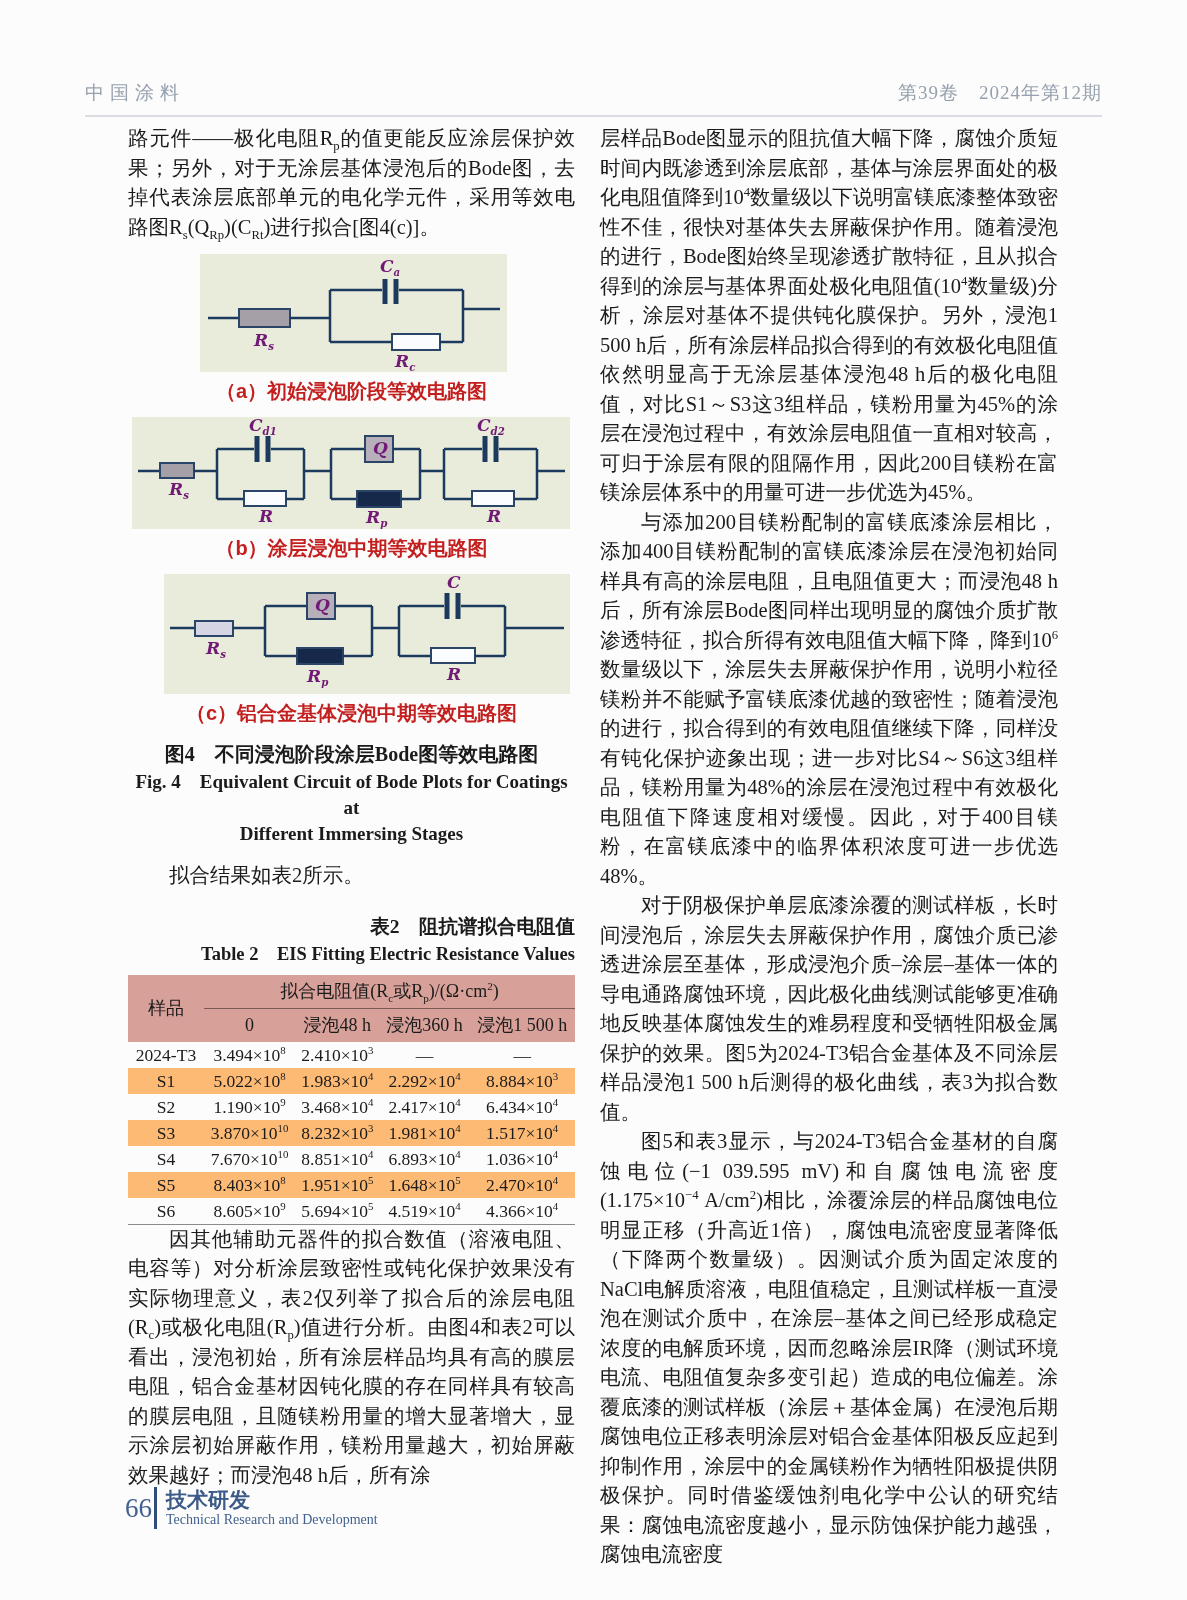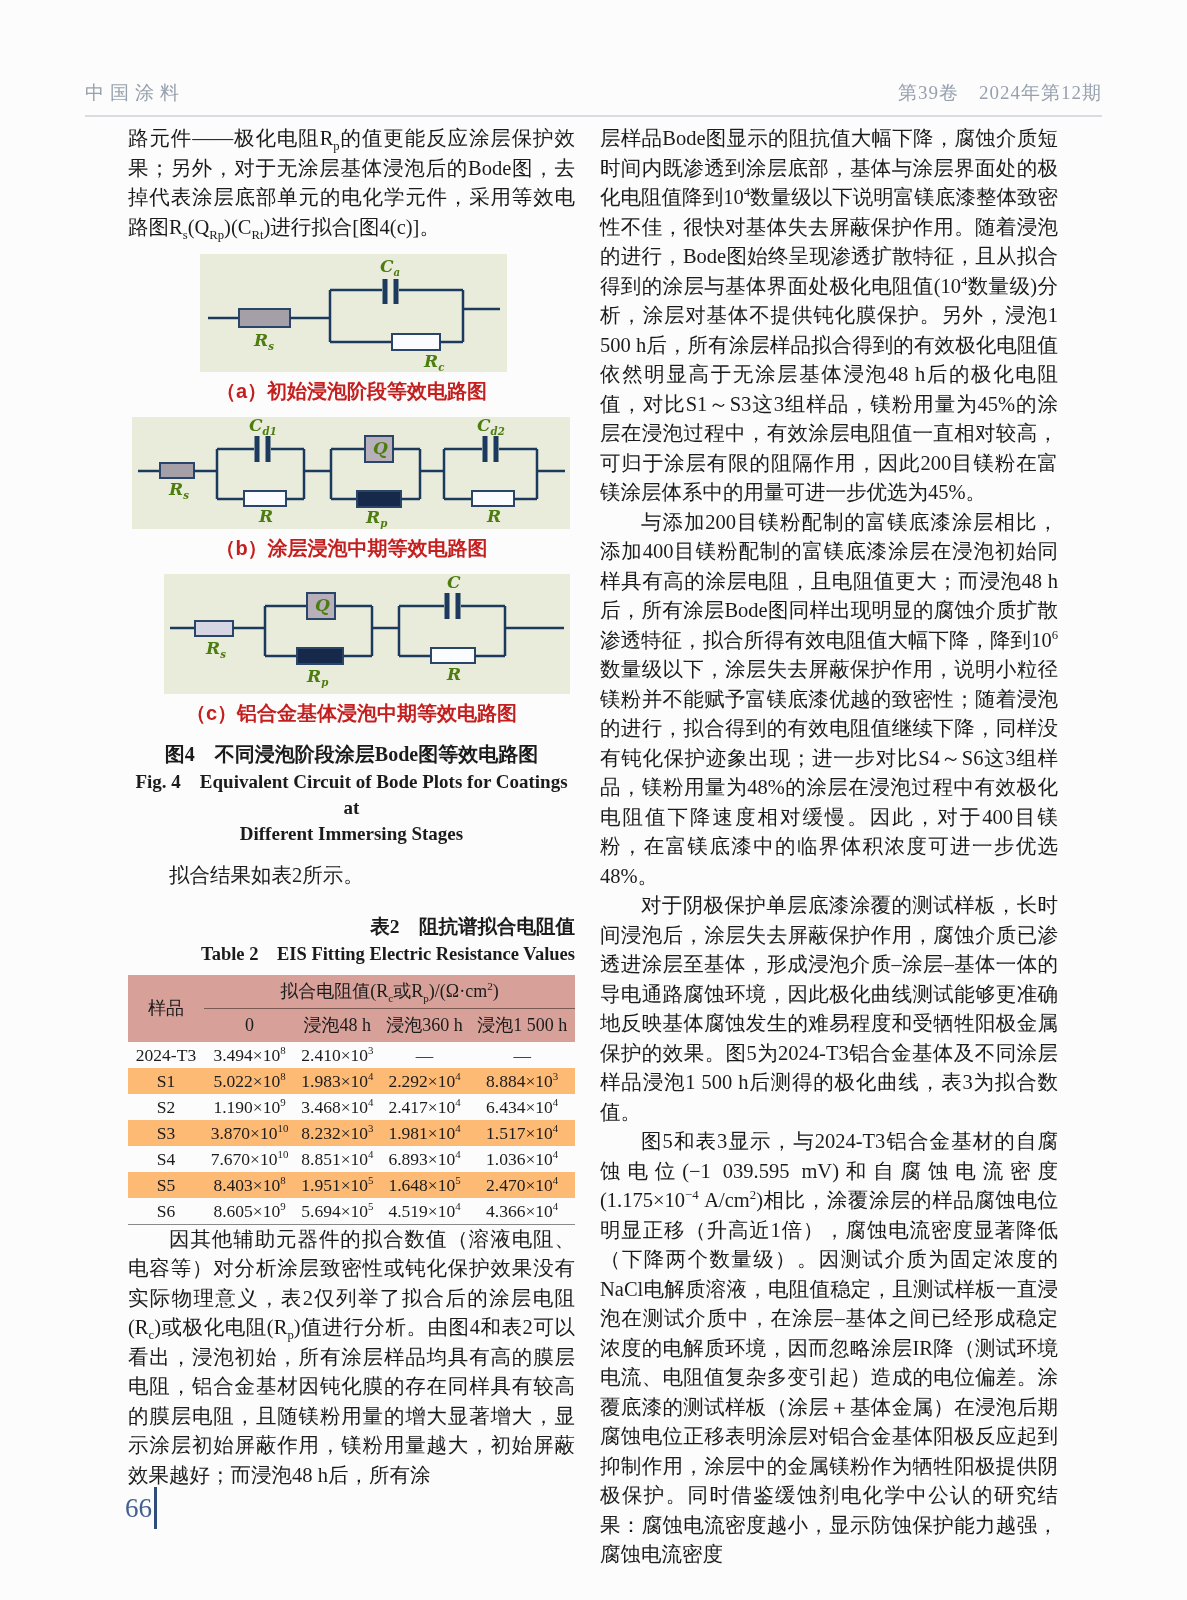--- a/index.html
+++ b/index.html
@@ -16,21 +16,21 @@
   p.body{margin:0;font-size:20.5px;line-height:29.5px;text-align:justify;}
   p.ind{text-indent:2em;}
   sup,sub{font-size:62%;line-height:0;}
   
   .fig{position:relative;background:#e9ecdb;}
   .fig svg{display:block;}
   .figwrapA{margin:12px 0 0 72px;width:307px;}
   .figwrapB{margin:12px 0 0 4px;width:438px;}
   .figwrapC{margin:12px 0 0 36px;width:406px;}
   .clabel{position:absolute;font-family:"DejaVu Serif","Liberation Serif",serif;
-          font-style:italic;font-weight:bold;font-size:17px;color:#4d7c0f;}
+          font-style:italic;font-weight:bold;font-size:17px;color:#701a75;}
   .clabel sub{font-size:60%;}
   .figcap{margin:6px 0 2px 0;text-align:center;color:#c41f1f;font-weight:bold;font-size:20px;
           font-family:Liberation Sans, sans-serif;}
   .fig4cap{margin-top:12px;text-align:center;font-weight:bold;}
   .fig4cap .cn{font-size:20px;line-height:30px;}
   .fig4cap .en{font-size:19px;line-height:26px;}
   
   .tbltitle{margin-top:22px;text-align:right;font-weight:bold;}
   .tbltitle .cn{font-size:19.5px;line-height:28px;}
   .tbltitle .en{font-size:18.5px;line-height:26px;}
@@ -81,21 +81,21 @@
           <path class="cap" d="M185,25 V50 M196,25 V50"></path>
           <path class="wire" d="M199,36 H263"></path>
           <path class="wire" d="M263,36 V88"></path>
           <path class="wire" d="M130,88 H192"></path>
           <rect class="res" x="192" y="80" width="48" height="16" fill="#fbfcff"></rect>
           <path class="wire" d="M240,88 H263"></path>
           <path class="wire" d="M263,55 H300"></path>
         </svg>
         <span class="clabel" style="left:54px;top:76px;">R<sub>s</sub></span>
         <span class="clabel" style="left:180px;top:2px;">C<sub>a</sub></span>
-        <span class="clabel" style="left:224px;top:97px;text-align:center;">R<sub>c</sub></span>
+        <span class="clabel" style="left:195px;top:97px;text-align:center;">R<sub>c</sub></span>
       </div>
     </div>
     <div class="figcap">（a）初始浸泡阶段等效电路图</div>
 
     <div class="figwrapB">
       <div class="fig" style="width:438px;height:112px;">
         <svg width="438" height="112">
           <path class="wire" d="M6,54 H28"></path>
           <rect class="res" x="28" y="46" width="34" height="15" fill="#a59fa8"></rect>
           <path class="wire" d="M62,54 H85"></path>
@@ -246,15 +246,19 @@
   <div class="colR">
     <p class="body">层样品Bode图显示的阻抗值大幅下降，腐蚀介质短时间内既渗透到涂层底部，基体与涂层界面处的极化电阻值降到10<sup>4</sup>数量级以下说明富镁底漆整体致密性不佳，很快对基体失去屏蔽保护作用。随着浸泡的进行，Bode图始终呈现渗透扩散特征，且从拟合得到的涂层与基体界面处极化电阻值(10<sup>4</sup>数量级)分析，涂层对基体不提供钝化膜保护。另外，浸泡1 500 h后，所有涂层样品拟合得到的有效极化电阻值依然明显高于无涂层基体浸泡48 h后的极化电阻值，对比S1～S3这3组样品，镁粉用量为45%的涂层在浸泡过程中，有效涂层电阻值一直相对较高，可归于涂层有限的阻隔作用，因此200目镁粉在富镁涂层体系中的用量可进一步优选为45%。</p>
     <p class="body ind">与添加200目镁粉配制的富镁底漆涂层相比，添加400目镁粉配制的富镁底漆涂层在浸泡初始同样具有高的涂层电阻，且电阻值更大；而浸泡48 h后，所有涂层Bode图同样出现明显的腐蚀介质扩散渗透特征，拟合所得有效电阻值大幅下降，降到10<sup>6</sup>数量级以下，涂层失去屏蔽保护作用，说明小粒径镁粉并不能赋予富镁底漆优越的致密性；随着浸泡的进行，拟合得到的有效电阻值继续下降，同样没有钝化保护迹象出现；进一步对比S4～S6这3组样品，镁粉用量为48%的涂层在浸泡过程中有效极化电阻值下降速度相对缓慢。因此，对于400目镁粉，在富镁底漆中的临界体积浓度可进一步优选48%。</p>
     <p class="body ind">对于阴极保护单层底漆涂覆的测试样板，长时间浸泡后，涂层失去屏蔽保护作用，腐蚀介质已渗透进涂层至基体，形成浸泡介质–涂层–基体一体的导电通路腐蚀环境，因此极化曲线测试能够更准确地反映基体腐蚀发生的难易程度和受牺牲阳极金属保护的效果。图5为2024-T3铝合金基体及不同涂层样品浸泡1 500 h后测得的极化曲线，表3为拟合数值。</p>
     <p class="body ind">图5和表3显示，与2024-T3铝合金基材的自腐蚀电位(−1 039.595 mV)和自腐蚀电流密度(1.175×10<sup>−4</sup> A/cm<sup>2</sup>)相比，涂覆涂层的样品腐蚀电位明显正移（升高近1倍），腐蚀电流密度显著降低（下降两个数量级）。因测试介质为固定浓度的NaCl电解质溶液，电阻值稳定，且测试样板一直浸泡在测试介质中，在涂层–基体之间已经形成稳定浓度的电解质环境，因而忽略涂层IR降（测试环境电流、电阻值复杂多变引起）造成的电位偏差。涂覆底漆的测试样板（涂层＋基体金属）在浸泡后期腐蚀电位正移表明涂层对铝合金基体阳极反应起到抑制作用，涂层中的金属镁粉作为牺牲阳极提供阴极保护。同时借鉴缓蚀剂电化学中公认的研究结果：腐蚀电流密度越小，显示防蚀保护能力越强，腐蚀电流密度</p>
   </div>
 
   <div class="ftr">
     <span class="pno">66</span>
     <span class="bar"></span>
+    <span>
+      <div class="cn">技术研发</div>
+      <div class="en">Technical Research and Development</div>
+    </span>
   </div>
 
 </div>
 
 </body></html>

